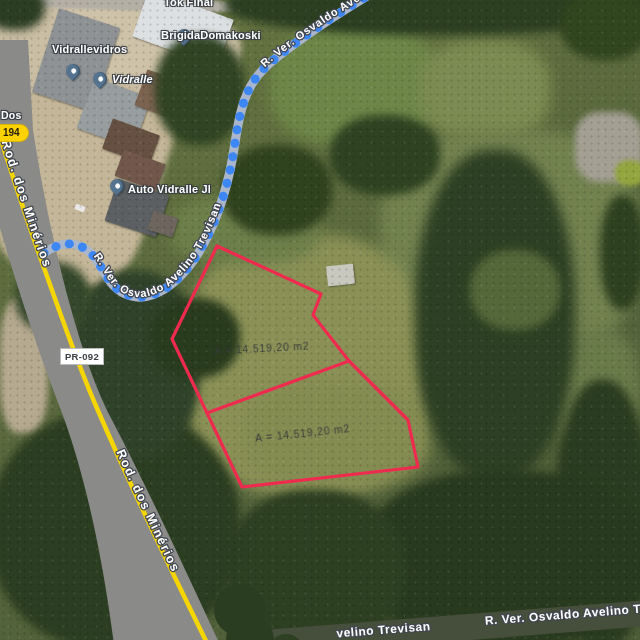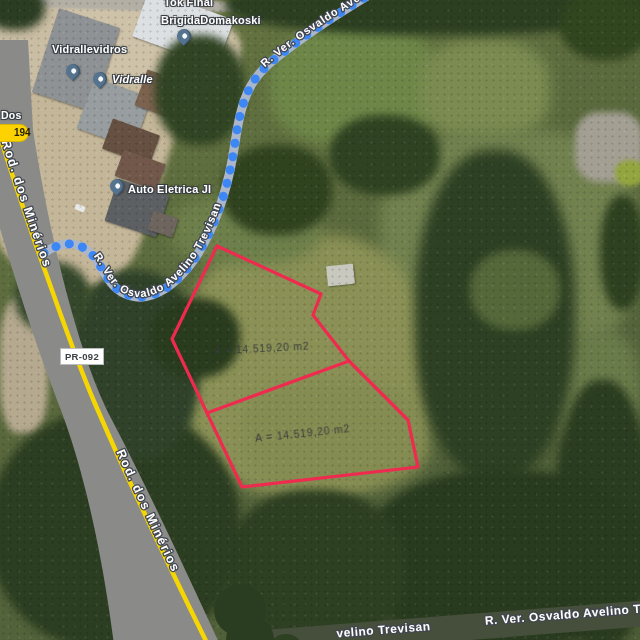--- a/index.html
+++ b/index.html
@@ -17,21 +17,21 @@
   #overlay{position:absolute;left:0;top:0;}
   .maplabel{position:absolute;color:#fff;font-size:11px;font-weight:bold;white-space:nowrap;letter-spacing:.2px;
      text-shadow:-1px -1px 0 rgba(55,60,66,.95),1px -1px 0 rgba(55,60,66,.95),-1px 1px 0 rgba(55,60,66,.95),1px 1px 0 rgba(55,60,66,.95),0 0 3px rgba(40,45,50,.8);}
   .pin{position:absolute;width:14px;height:14px;background:#54738f;border-radius:50% 50% 50% 0;
      transform:rotate(-45deg);box-shadow:inset -1px -1px 0 rgba(0,0,0,.25),0 1px 2px rgba(0,0,0,.4);}
   .pin::after{content:"";position:absolute;left:4.5px;top:4.5px;width:5px;height:5px;background:#fff;border-radius:50%;opacity:.95;}
   #shield-pr092{position:absolute;left:60px;top:348px;width:42px;height:15px;background:#fff;border:1px solid #b9bcbf;
      border-radius:0;color:#3c4043;font-size:9.5px;font-weight:bold;text-align:center;line-height:15px;letter-spacing:.3px;}
   #shield-194{position:absolute;left:-14px;top:124px;width:41px;height:16px;background:#fcd200;border:1px solid #dab600;
      border-radius:9px;color:#201d00;font-size:10px;font-weight:bold;line-height:16px;}
-  #shield-194 span{margin-left:27px;}
+  #shield-194 span{margin-left:16px;}
   #dos-label{left:1px;top:109px;font-size:10.5px;}
   .car{position:absolute;border-radius:2px;}
 </style>
 </head>
 <body>
 
 <div id="map">
 
   <i class="f" style="left:270px;top:25px;width:170px;height:120px;background:#6e8748;"></i>
   <i class="f" style="left:420px;top:40px;width:130px;height:100px;background:#7b8b51;"></i>
@@ -135,22 +135,22 @@
   </svg>
 
   <span class="pin" style="left:66px;top:64px;"></span>
   <span class="pin" style="left:93px;top:72px;"></span>
   <span class="pin" style="left:177px;top:29px;"></span>
   <span class="pin" style="left:110px;top:179px;"></span>
 
   <div class="maplabel" style="left:52px;top:43px;">Vidrallevidros</div>
   <div class="maplabel" style="left:112px;top:73px;font-style:italic;">Vidralle</div>
   <div class="maplabel" style="left:164px;top:-4px;">Tok Final</div>
-  <div class="maplabel" style="left:161px;top:14px;">BrigidaDomakoski</div>
-  <div class="maplabel" style="left:128px;top:183px;">Auto Eletrica Jl</div>
+  <div class="maplabel" style="left:161px;top:29px;">BrigidaDomakoski</div>
+  <div class="maplabel" style="left:128px;top:183px;">Auto Vidralle Jl</div>
 
   <div class="maplabel" id="dos-label">Dos</div>
   <div id="shield-194">
     <span>194</span>
   </div>
   <div id="shield-pr092">PR-092</div>
 
 </div>
 
 </body></html>

